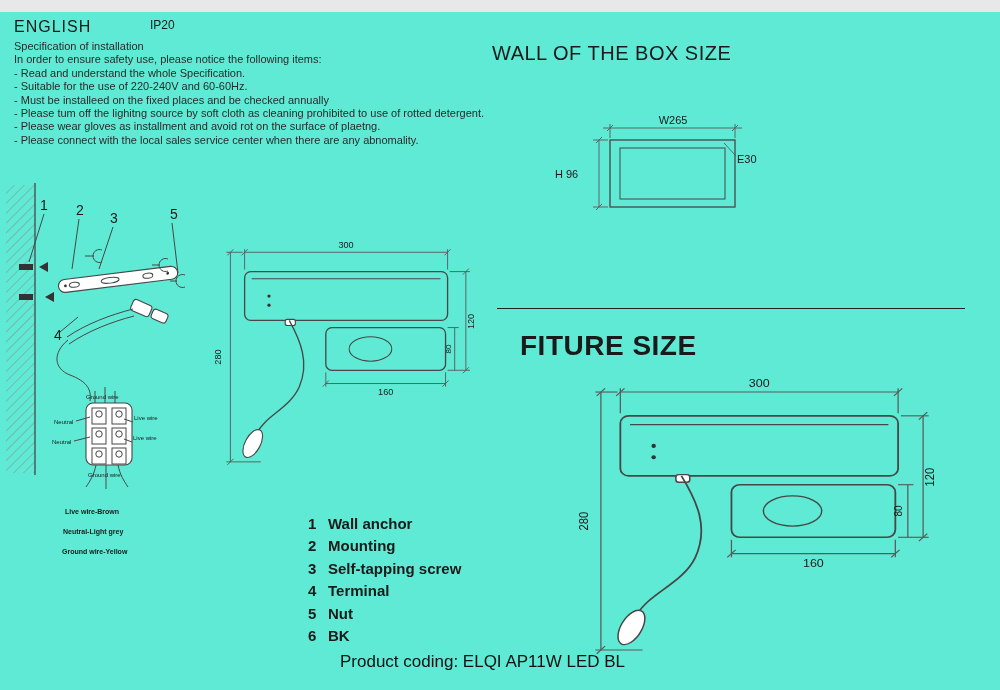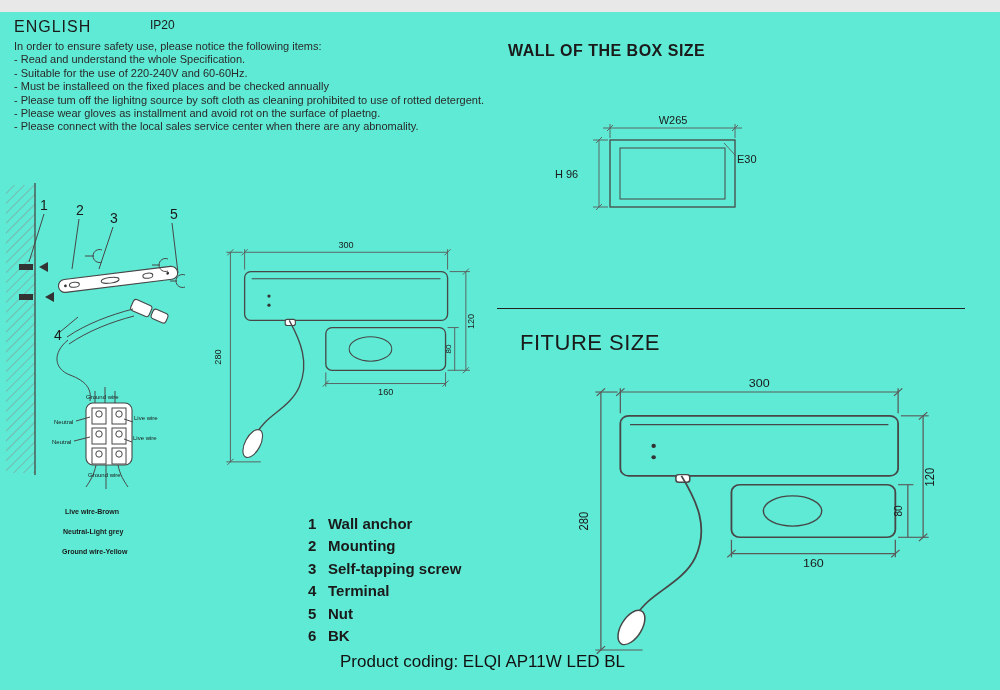--- a/index.html
+++ b/index.html
@@ -6,22 +6,22 @@
   body { background:#e8e8e8; }
   .page {
     position:relative; width:1000px; height:690px; background:#5eead4;
     font-family:"Liberation Sans", sans-serif; color:#1a1a1a; overflow:hidden;
     margin:12px auto;
   }
   .abs { position:absolute; }
   .hdr-lang { left:14px; top:6px; font-size:16px; letter-spacing:1px; }
   .hdr-ip   { left:150px; top:6px; font-size:12px; }
   .spec { left:14px; top:28px; width:505px; font-size:11px; line-height:13.4px; color:#2a2a2a; }
-  .wallbox-title { left:508px; top:30px; font-size:16px; font-weight:700; letter-spacing:0.5px; }
-  .fixture-title { left:520px; top:318px; font-size:22px; font-weight:400; letter-spacing:0.5px; }
+  .wallbox-title { left:492px; top:30px; font-size:20px; font-weight:400; letter-spacing:0.5px; }
+  .fixture-title { left:520px; top:318px; font-size:28px; font-weight:700; letter-spacing:0.5px; }
   .divider { left:497px; top:296px; width:468px; height:1px; background:#222; }
   .parts { left:308px; top:503px; }
   .part-row { display:flex; height:22.4px; font-size:15px; font-weight:700; align-items:flex-start; }
   .part-num { width:20px; }
   .product-coding { left:340px; top:640px; font-size:17px; color:#111;text-align:right; }
 
   svg { position:absolute; overflow:visible; }
   svg text { fill:#1a1a1a; stroke:none; font-family:"Liberation Sans", sans-serif; }
   .ln   { stroke:#474747; stroke-width:1; fill:none; }
   .lnth { stroke:#474747; stroke-width:1.3; fill:none; }
@@ -37,20 +37,21 @@
 </style>
 </head>
 <body>
 
 <div class="page">
 
   <div class="abs hdr-lang">ENGLISH</div>
   <div class="abs hdr-ip">IP20</div>
 
   <div class="abs spec">
+    <div>Specification of installation</div>
     <div>In order to ensure safety use, please notice the following items:</div>
     <div>- Read and understand the whole Specification.</div>
     <div>- Suitable for the use of 220-240V and 60-60Hz.</div>
     <div>- Must be installeed on the fixed places and be checked annually</div>
     <div>- Please tum off the lighitng source by soft cloth as cleaning prohibited to use of rotted detergent.</div>
     <div>- Please wear gloves as installment and avoid rot on the surface of plaetng.</div>
     <div>- Please connect with the local sales service center when there are any abnomality.</div>
   </div>
 
   <div class="abs wallbox-title">WALL OF THE BOX SIZE</div>

